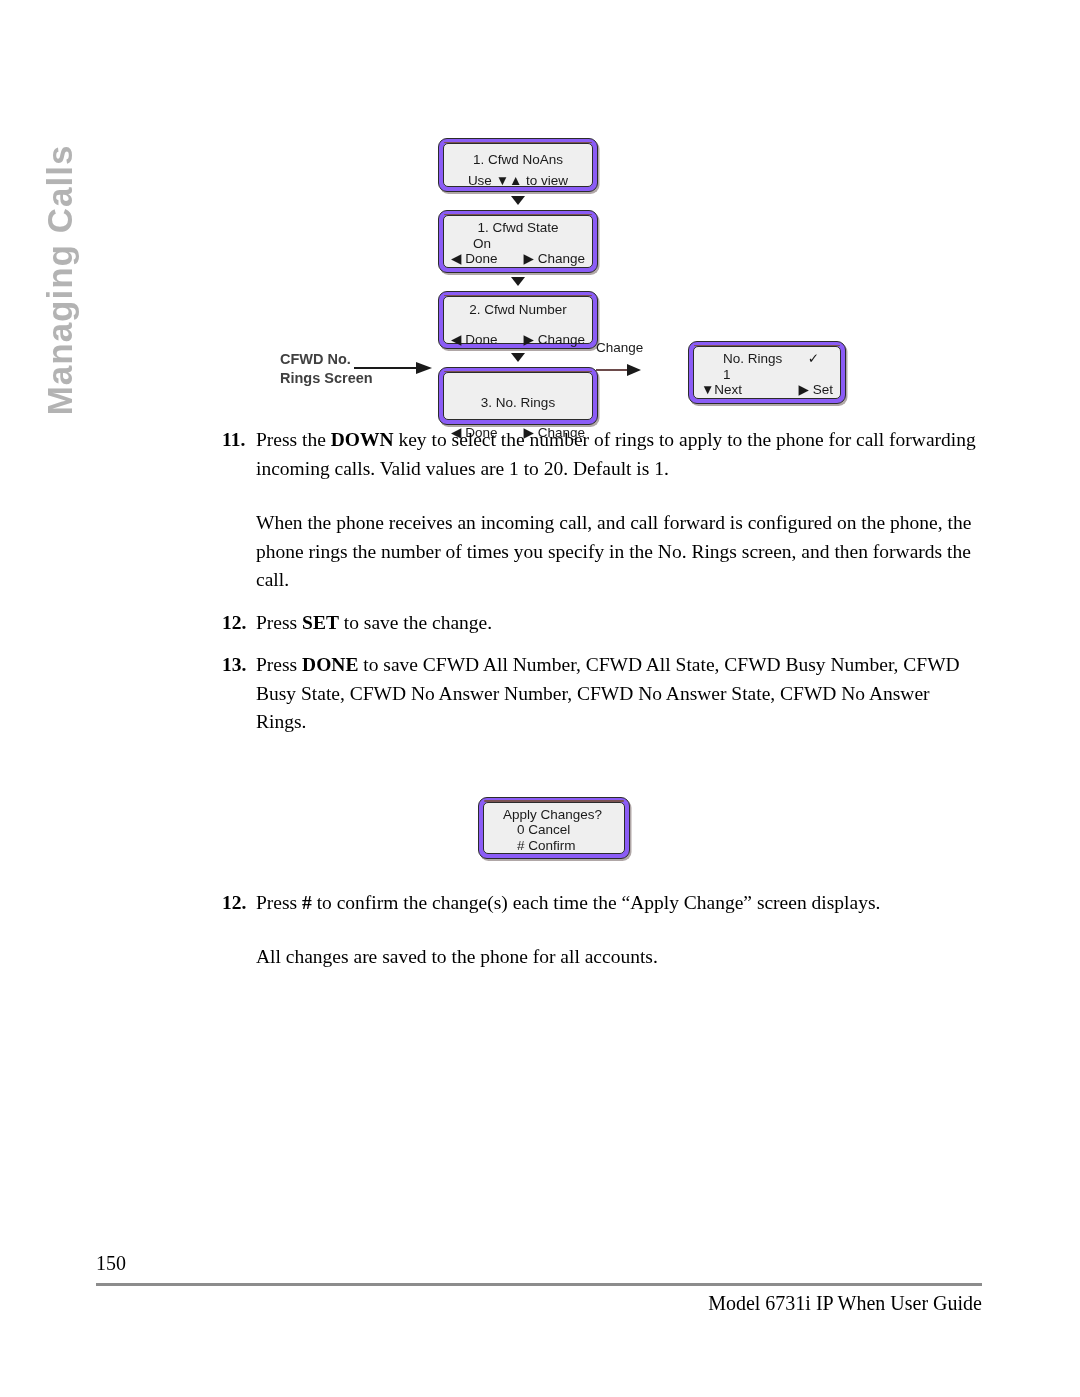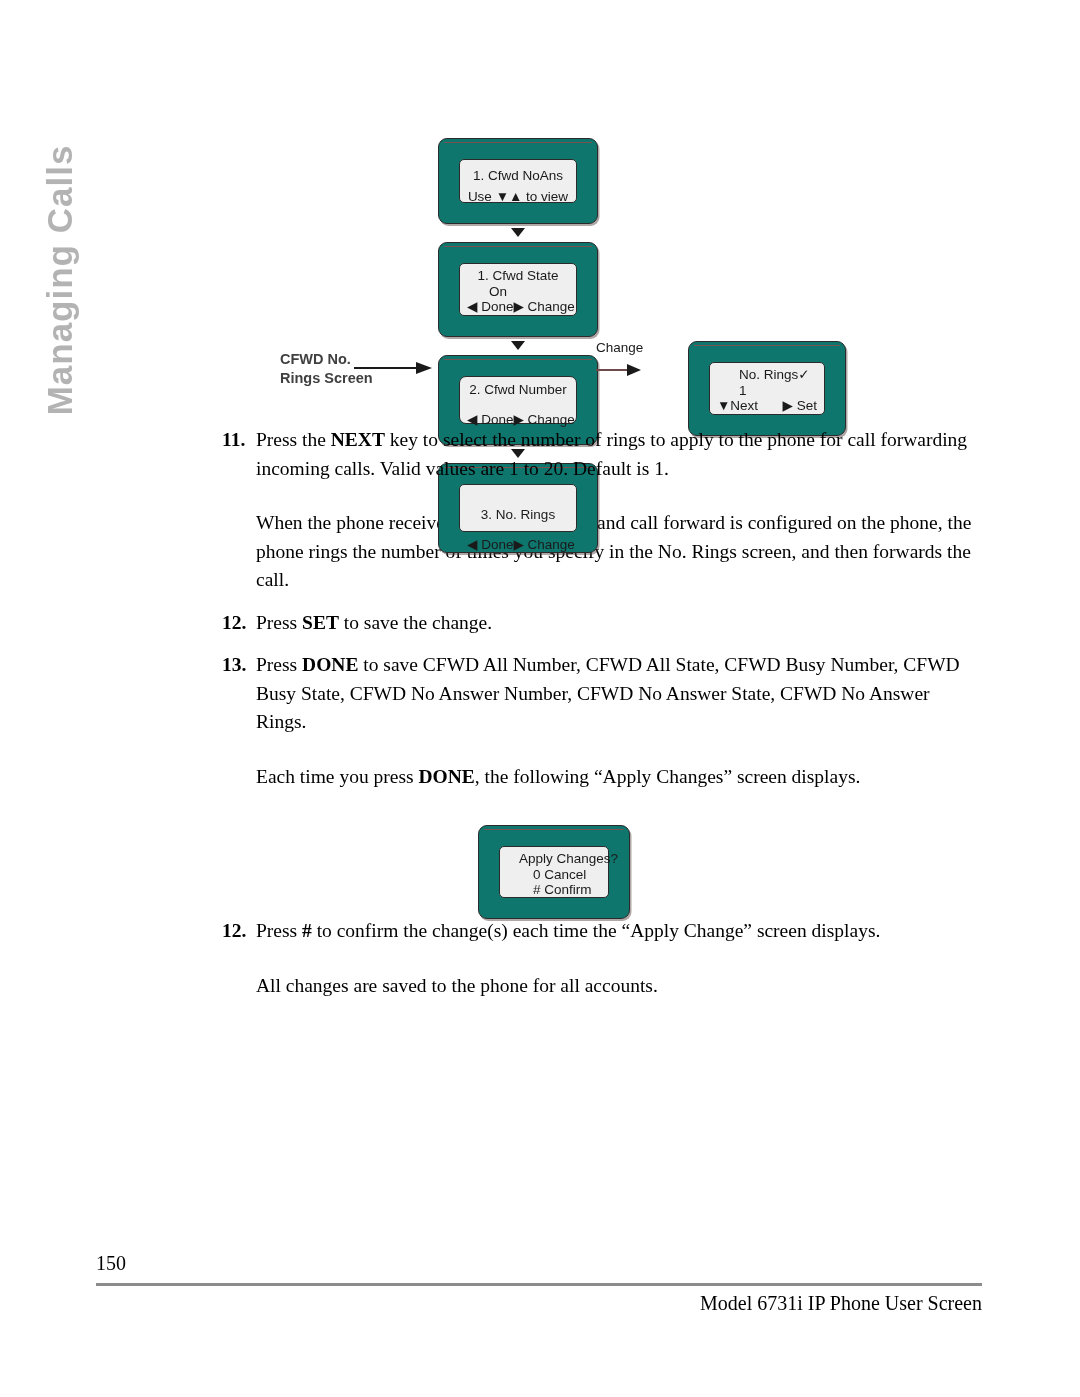--- a/index.html
+++ b/index.html
@@ -75,24 +75,24 @@
 
   
   .diagram {
     position: relative;
     width: 760px;
   }
 
   .screen {
     position: relative;
     box-sizing: border-box;
-    background: #0f766e;
+    background: #8b5cf6;
     border: 1.5px solid #2b2b2b;
     border-radius: 9px;
-    padding: 20px;
+    padding: 4px;
     box-shadow: 1.5px 2px 0 rgba(80,60,60,0.45);
   }
   .screen::before {
     content: "";
     position: absolute;
     left: 5px; right: 5px; top: 2.5px;
     height: 1.5px;
     background: #7a5252;
     border-radius: 1px;
   }
@@ -305,21 +305,21 @@
             <span>▶ Change</span>
           </div>
         </div>
       </div>
 
       <div class="down-arrow">
           <span></span>
         </div>
 
       <div class="screen w-main">
-        <div class="lcd" style="height:48px;border-radius:7px;">
+        <div class="lcd" style="height:48px;">
           <div class="lcd-line lcd-center" style="margin-top:1px;">2. Cfwd Number</div>
           <div class="lcd-row" style="margin-top:14px;">
             <span>◀ Done</span>
             <span>▶ Change</span>
           </div>
         </div>
       </div>
 
       <div class="down-arrow">
           <span></span>
@@ -355,44 +355,41 @@
             <span>▼Next</span>
             <span>▶ Set</span>
           </div>
         </div>
       </div>
     </div>
 
   </div>
 
   <div class="step">
-    <span class="step-num">11.</span><span>Press the </span><b>NEXT</b><span> key to select the number of rings to apply to the phone for call forwarding incoming calls. Valid values are 1 to 20. Default is 1.</span>
+    <span class="step-num">11.</span><span>Press the </span><b>DOWN</b><span> key to select the number of rings to apply to the phone for call forwarding incoming calls. Valid values are 1 to 20. Default is 1.</span>
   </div>
 
   <div class="spacer-md"></div>
 
   <div class="para">When the phone receives an incoming call, and call forward is configured on the phone, the phone rings the number of times you specify in the No. Rings screen, and then forwards the call.</div>
 
   <div class="spacer-sm"></div>
 
   <div class="step">
     <span class="step-num">12.</span><span>Press </span><b>SET</b><span> to save the change.</span>
   </div>
 
   <div class="spacer-sm"></div>
 
   <div class="step">
     <span class="step-num">13.</span><span>Press </span><b>DONE</b><span> to save CFWD All Number, CFWD All State, CFWD Busy Number, CFWD Busy State, CFWD No Answer Number, CFWD No Answer State, CFWD No Answer Rings.</span>
   </div>
 
   <div class="spacer-md"></div>
 
-  <div class="para">
-    <span>Each time you press </span><b>DONE</b><span>, the following “Apply Changes” screen displays.</span>
-  </div>
 
   <div class="spacer-lg"></div>
 
   <div class="apply-wrap">
     <div class="apply-screen">
       <div class="screen">
         <div class="lcd" style="height:52px;">
           <div class="lcd-line" style="padding-left:12px;">Apply Changes?</div>
           <div class="lcd-line" style="padding-left:26px;">0 Cancel</div>
           <div class="lcd-line" style="padding-left:26px;"># Confirm</div>
@@ -408,13 +405,13 @@
   </div>
 
   <div class="spacer-md"></div>
 
   <div class="para">All changes are saved to the phone for all accounts.</div>
 
 </div>
 
 <div class="footer-rule"></div>
 <div class="footer-page">150</div>
-<div class="footer-title">Model 6731i IP Phone User Screen</div>
+<div class="footer-title">Model 6731i IP When User Guide</div>
 
 </body></html>

